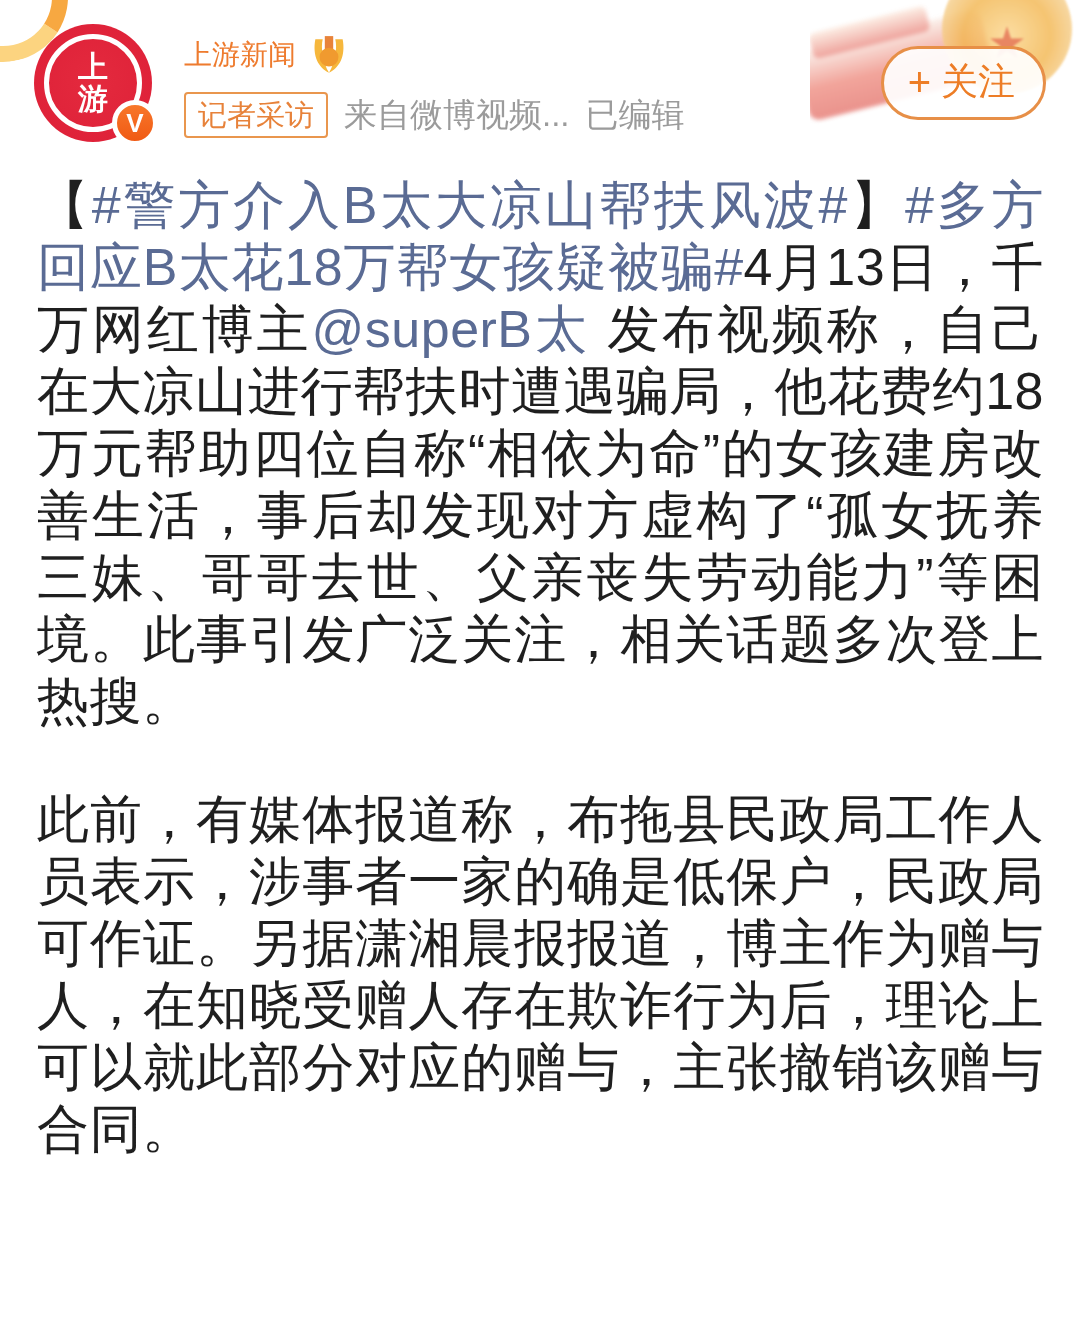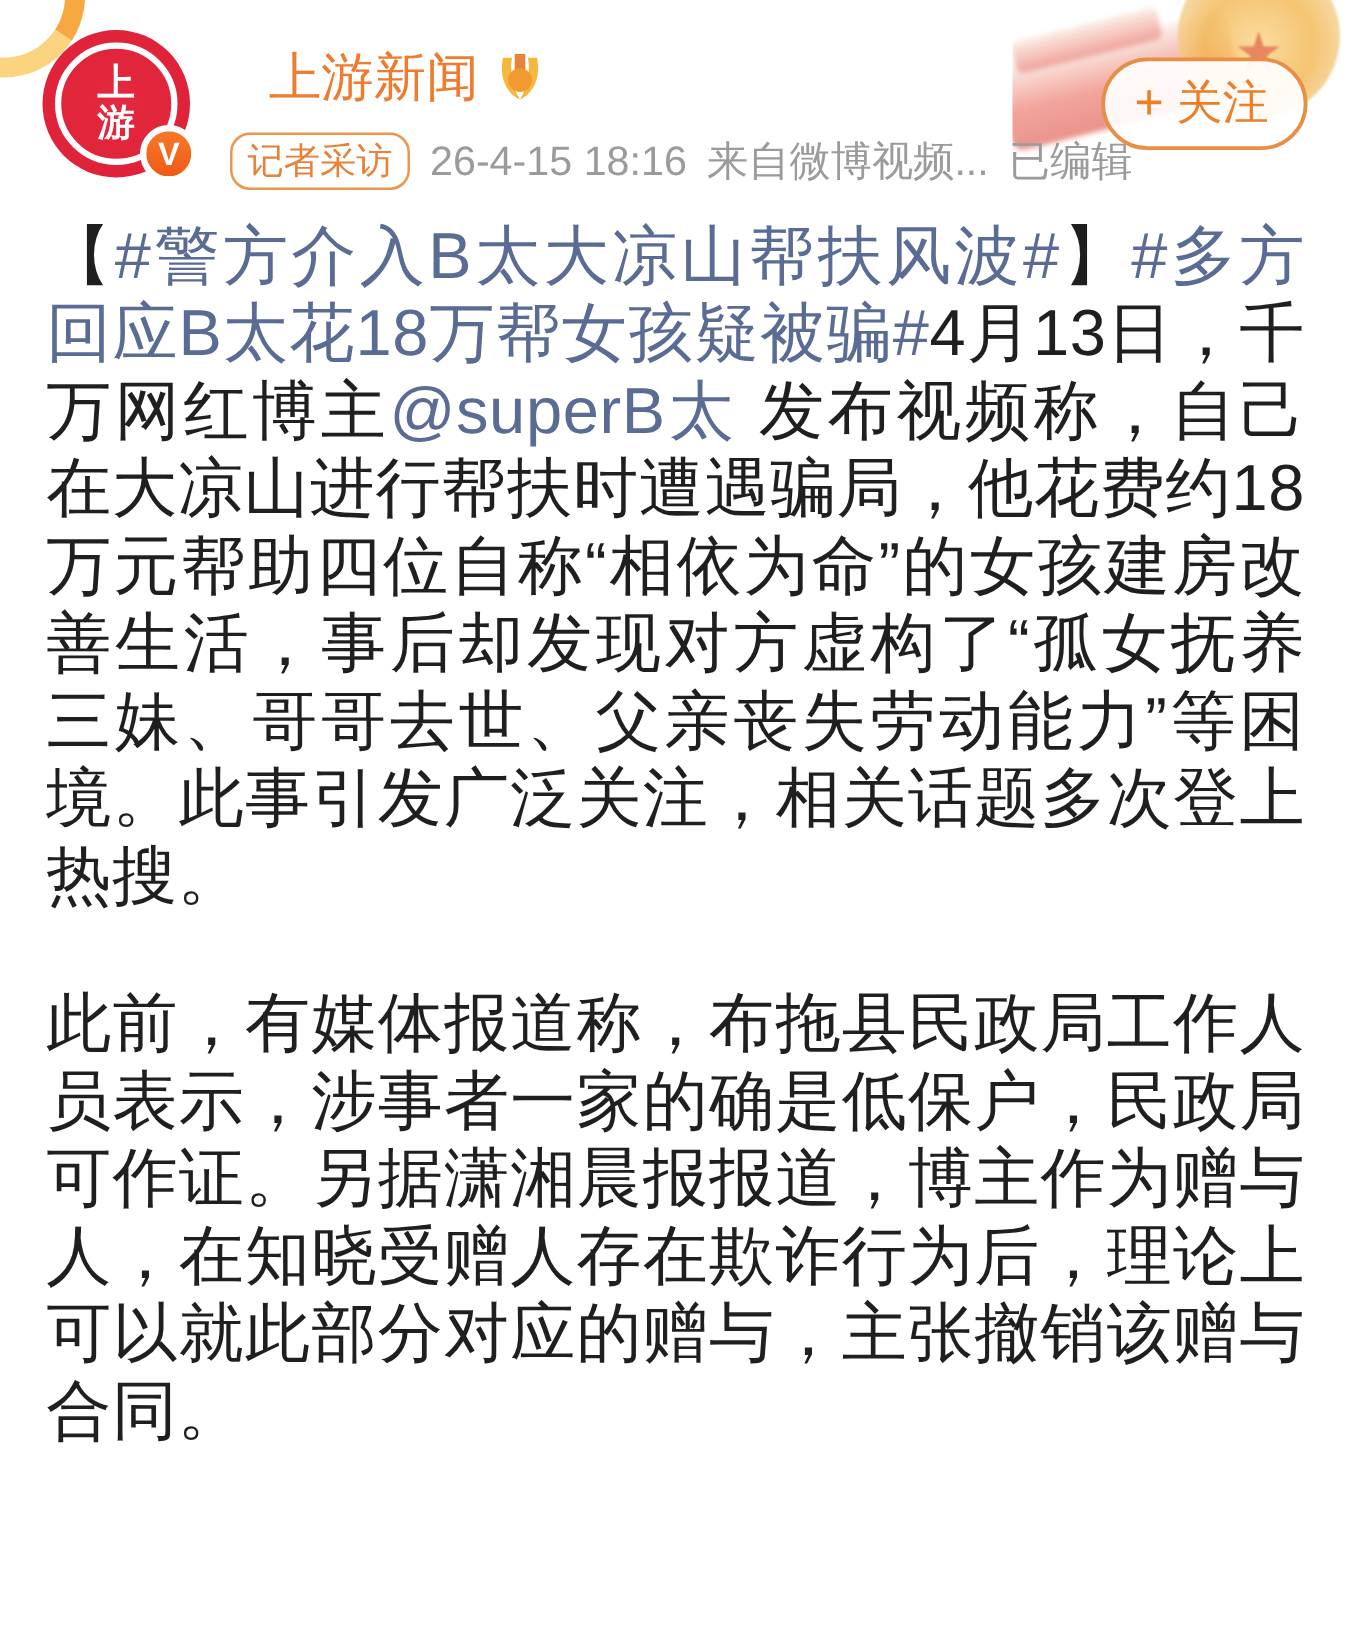--- a/index.html
+++ b/index.html
@@ -33,24 +33,24 @@
   .avatar-ring { position:absolute; inset:10px; border-radius:50%; border:5px solid #ffffff; }
   .avatar-chars { position:absolute; inset:0; display:flex; flex-direction:column;
     align-items:center; justify-content:center; color:#fff; font-weight:bold;
     font-size:30px; line-height:32px; letter-spacing:0; }
   .v-badge { position:absolute; right:-6px; bottom:-4px; width:46px; height:46px; border-radius:50%;
     background:linear-gradient(180deg,#f8772a 0%, #f05a14 100%); border:5px solid #ffffff;
     color:#fff; font-weight:bold; font-size:26px; display:flex; align-items:center; justify-content:center; }
 
   .user-block { margin-left:150px; padding-top:10px; }
   .username-row { display:flex; align-items:center; gap:12px; }
-  .username { color:#ee7b2e; font-size:42px; font-weight:500; cursor:pointer;margin-left:31px; }
+  .username { color:#ee7b2e; font-size:28px; font-weight:500; cursor:pointer; }
   .medal { width:42px; height:42px; }
   .meta-row { display:flex; align-items:center; gap:16px; margin-top:16px; }
-  .tag-badge { color:#e7823a; border:2px solid #e9964e; border-radius:16px;
+  .tag-badge { color:#e7823a; border:2px solid #e9964e; border-radius:4px;
     font-size:29px; padding:2px 12px; line-height:38px; }
   .meta-text { color:#9b9b9b; font-size:33px; }
 
   .follow-btn { position:absolute; right:34px; top:46px; background:rgba(255,255,255,.92);
     border:3px solid #e78f47; border-radius:44px; color:#ed7d26; font-size:37px;
     padding:8px 28px 10px 24px; display:flex; align-items:center; gap:10px; cursor:pointer;
     font-family:inherit; }
   .follow-plus { font-size:40px; font-weight:300; line-height:36px; }
 
   
@@ -89,21 +89,20 @@
         <span class="username">上游新闻</span>
         <svg class="medal" viewBox="0 0 40 40">
           <rect x="16" y="2" width="8" height="13" fill="#e8833a"></rect>
           <path d="M7,5 C4,21 10,32 20,37 C14,27 12,13 14,5 Z" fill="#f6b73c"></path>
           <path d="M33,5 C36,21 30,32 20,37 C26,27 28,13 26,5 Z" fill="#f6b73c"></path>
           <circle cx="20" cy="22" r="9" fill="#f09a2f"></circle>
         </svg>
       </div>
       <div class="meta-row">
         <span class="tag-badge">记者采访</span>
-        <span class="meta-text">26-4-15 18:16</span>
         <span class="meta-text">来自微博视频...</span>
         <span class="meta-text">已编辑</span>
       </div>
     </div>
 
     <button class="follow-btn">
       <span class="follow-plus">+</span>
       <span>关注</span>
     </button>
   </div>

